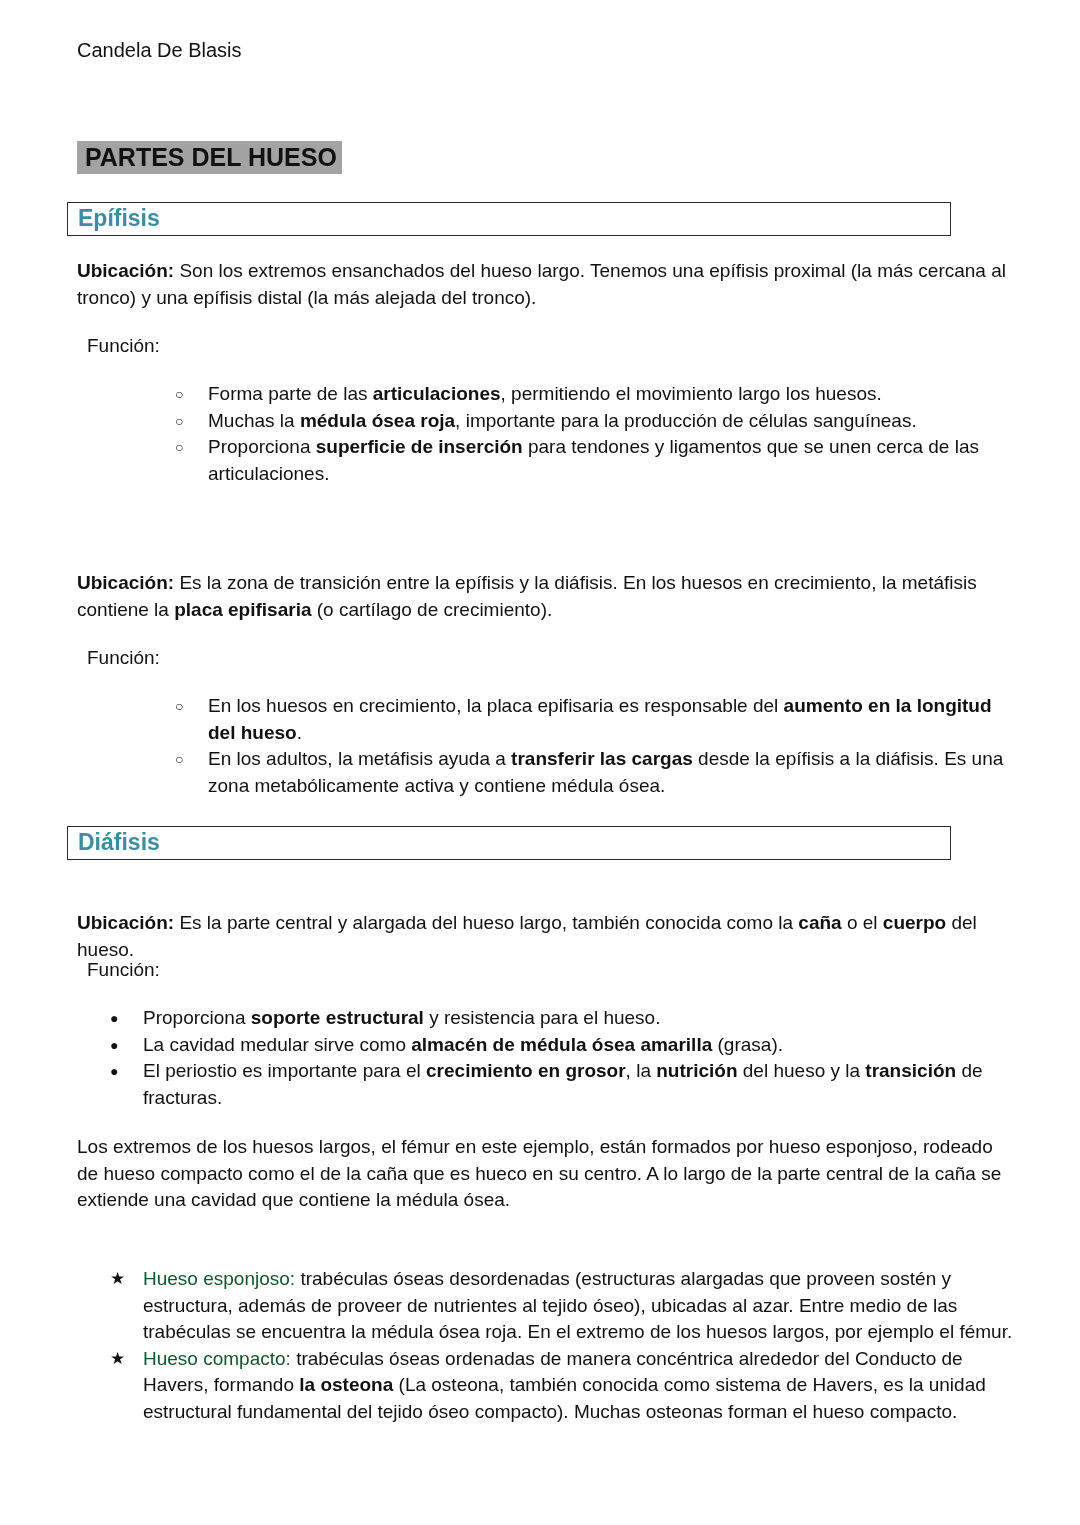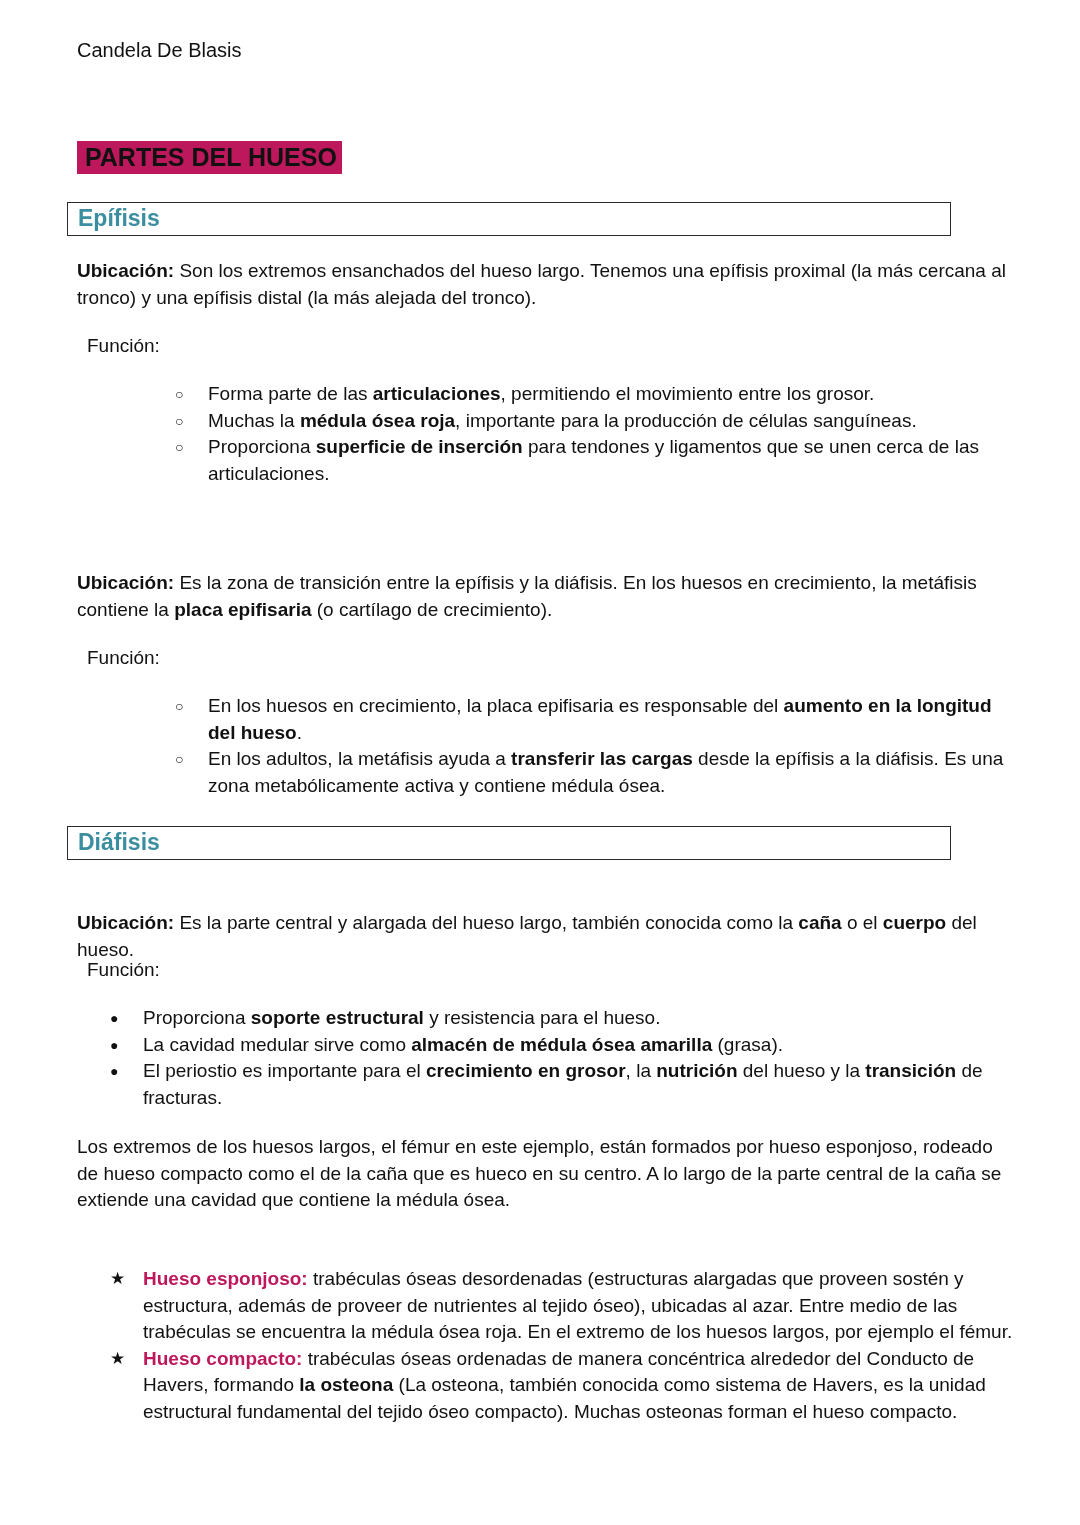--- a/index.html
+++ b/index.html
@@ -4,58 +4,58 @@
 <style>
   html, body { margin: 0; padding: 0; background: #ffffff; }
   body {
     width: 1080px; height: 1525px; position: relative; overflow: hidden;
     font-family: "Liberation Sans", sans-serif; color: #111111;
   }
   .page { position: absolute; left: 0; top: 0; width: 1080px; height: 1525px; }
   .author { position: absolute; left: 77px; top: 39px; font-size: 20px; }
   .doc-title {
     position: absolute; left: 77px; top: 141px; font-size: 25px; font-weight: bold;
-    background: #be185d; padding: 2px 0 2px 8px; width: 257px; height: 29px; line-height: 29px;
+    background: #a3a3a3; padding: 2px 0 2px 8px; width: 257px; height: 29px; line-height: 29px;
     box-sizing: content-box;
   }
   .section-box {
     position: absolute; left: 67px; width: 884px; height: 34px;
     border: 1.5px solid #2b2b2b; box-sizing: border-box;
   }
   .section-box .title {
     position: absolute; left: 10px; top: 2px; font-size: 23px; font-weight: bold; color: #3a8ea0;
   }
   .para {
     position: absolute; left: 77px; width: 940px; font-size: 19px; line-height: 26.5px;
   }
   .label { position: absolute; left: 87px; font-size: 19px; font-weight: normal; }
   .list { position: absolute; width: 850px; font-size: 19px; line-height: 26.5px; margin: 0; padding: 0; list-style: none; }
   .list li { position: relative; padding-left: 0; }
   .bullet { position: absolute; font-size: 14px; }
   .b { font-weight: bold; }
-  .teal { color: #be185d; font-weight: bold; }
+  .teal { color: #14532d; font-weight: normal; }
 </style>
 </head>
 <body>
 
 <div class="page">
 
   <div class="author">Candela De Blasis</div>
 
   <div class="doc-title">PARTES DEL HUESO</div>
 
   <div class="section-box" style="top:202px;">
     <span class="title">Epífisis</span>
   </div>
   <div class="para" style="top:258px;">
     <span class="b">Ubicación:</span><span> Son los extremos ensanchados del hueso largo. Tenemos una epífisis proximal (la más cercana al tronco) y una epífisis distal (la más alejada del tronco).</span>
   </div>
   <div class="label" style="top:335px;">Función:</div>
   <ul class="list" style="left:208px; top:381px; width:800px;">
-    <li><span class="bullet" style="left:-33px;">○</span><span>Forma parte de las </span><span class="b">articulaciones</span><span>, permitiendo el movimiento entre los grosor.</span></li>
+    <li><span class="bullet" style="left:-33px;">○</span><span>Forma parte de las </span><span class="b">articulaciones</span><span>, permitiendo el movimiento largo los huesos.</span></li>
     <li><span class="bullet" style="left:-33px;">○</span><span>Muchas la </span><span class="b">médula ósea roja</span><span>, importante para la producción de células sanguíneas.</span></li>
     <li><span class="bullet" style="left:-33px;">○</span><span>Proporciona </span><span class="b">superficie de inserción</span><span> para tendones y ligamentos que se unen cerca de las articulaciones.</span></li>
   </ul>
 
   <div class="para" style="top:570px;">
     <span class="b">Ubicación:</span><span> Es la zona de transición entre la epífisis y la diáfisis. En los huesos en crecimiento, la metáfisis contiene la </span><span class="b">placa epifisaria</span><span> (o cartílago de crecimiento).</span>
   </div>
   <div class="label" style="top:647px;">Función:</div>
   <ul class="list" style="left:208px; top:693px; width:800px;">
     <li><span class="bullet" style="left:-33px;">○</span><span>En los huesos en crecimiento, la placa epifisaria es responsable del </span><span class="b">aumento en la longitud del hueso</span><span>.</span></li>

